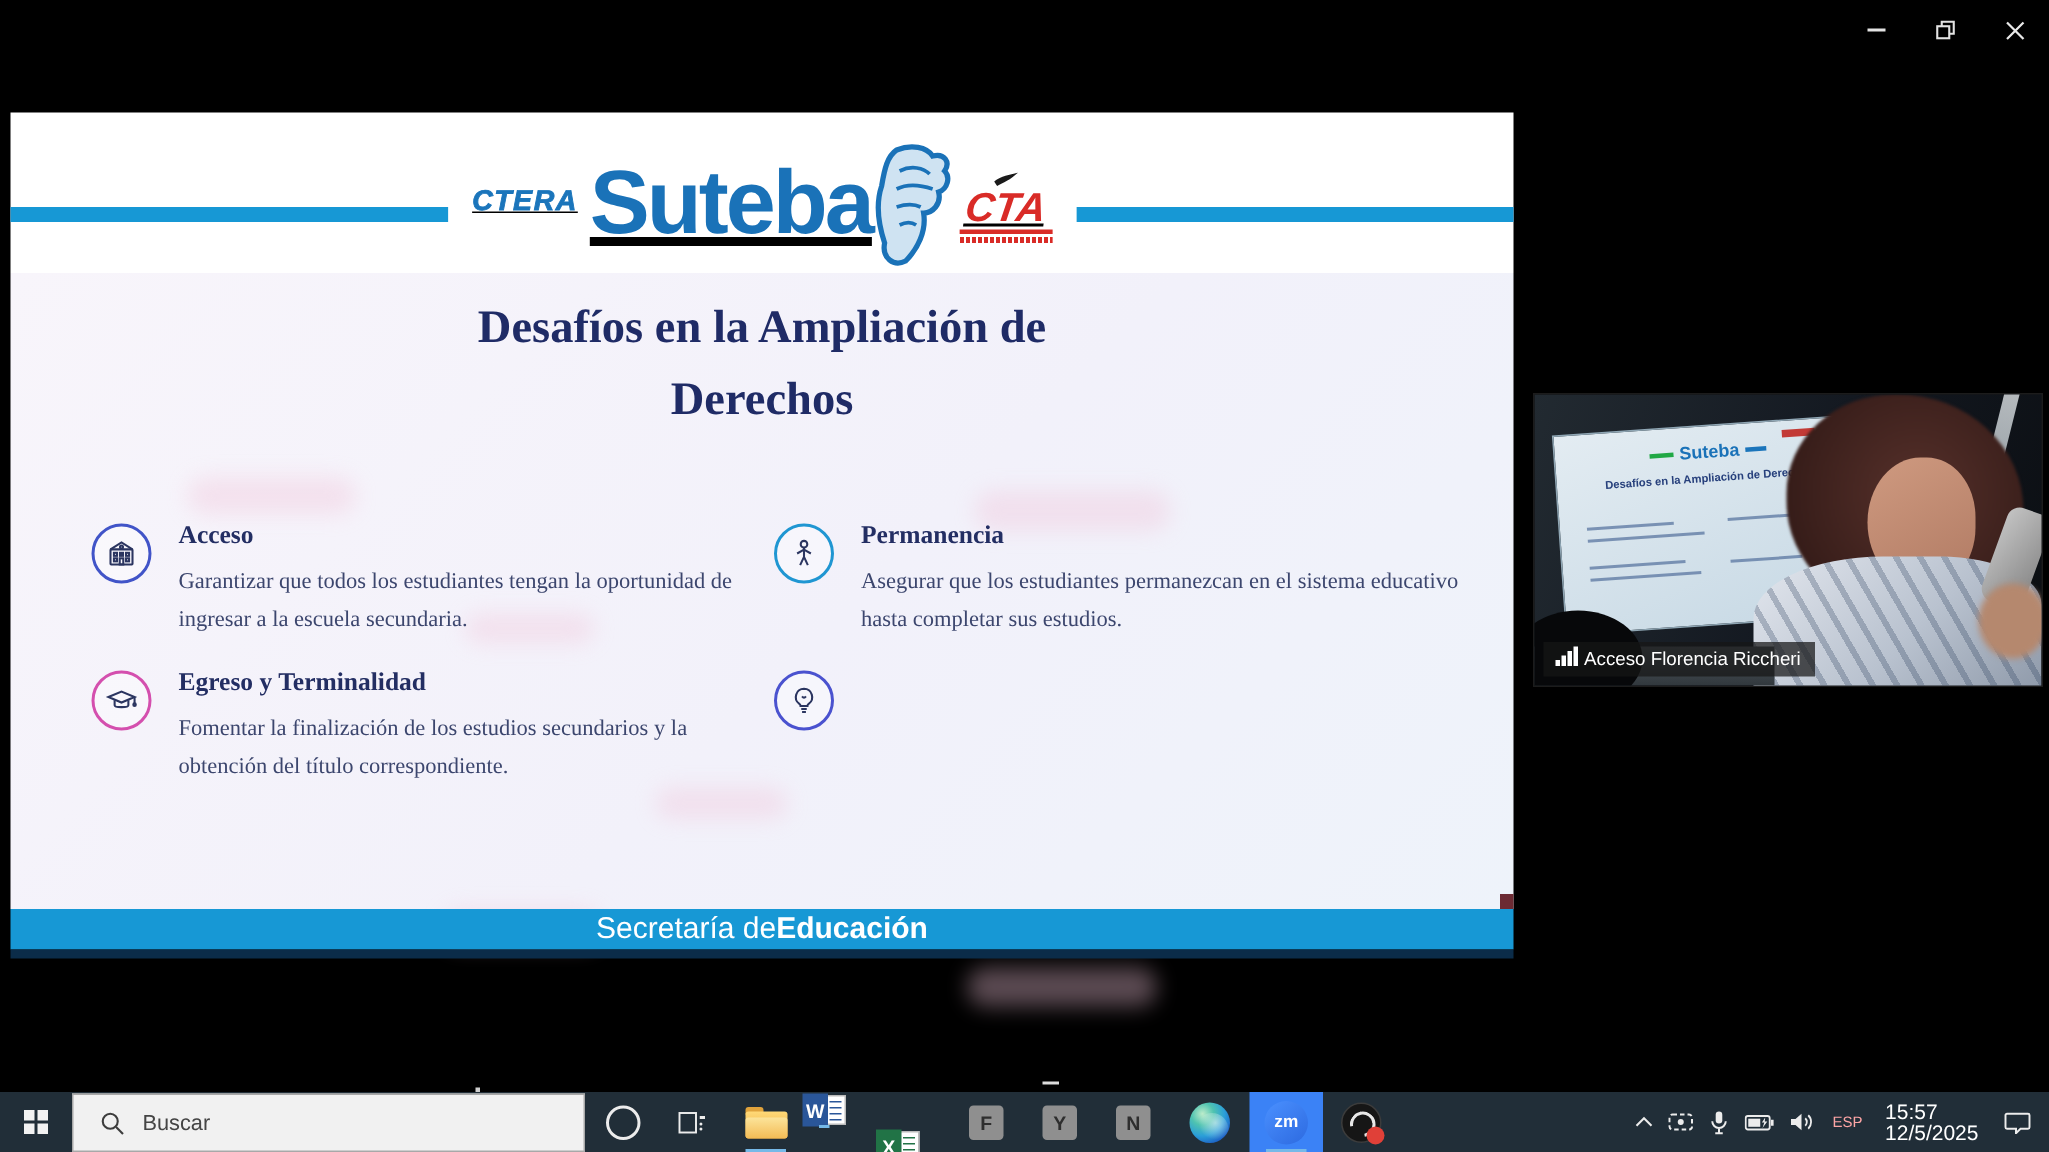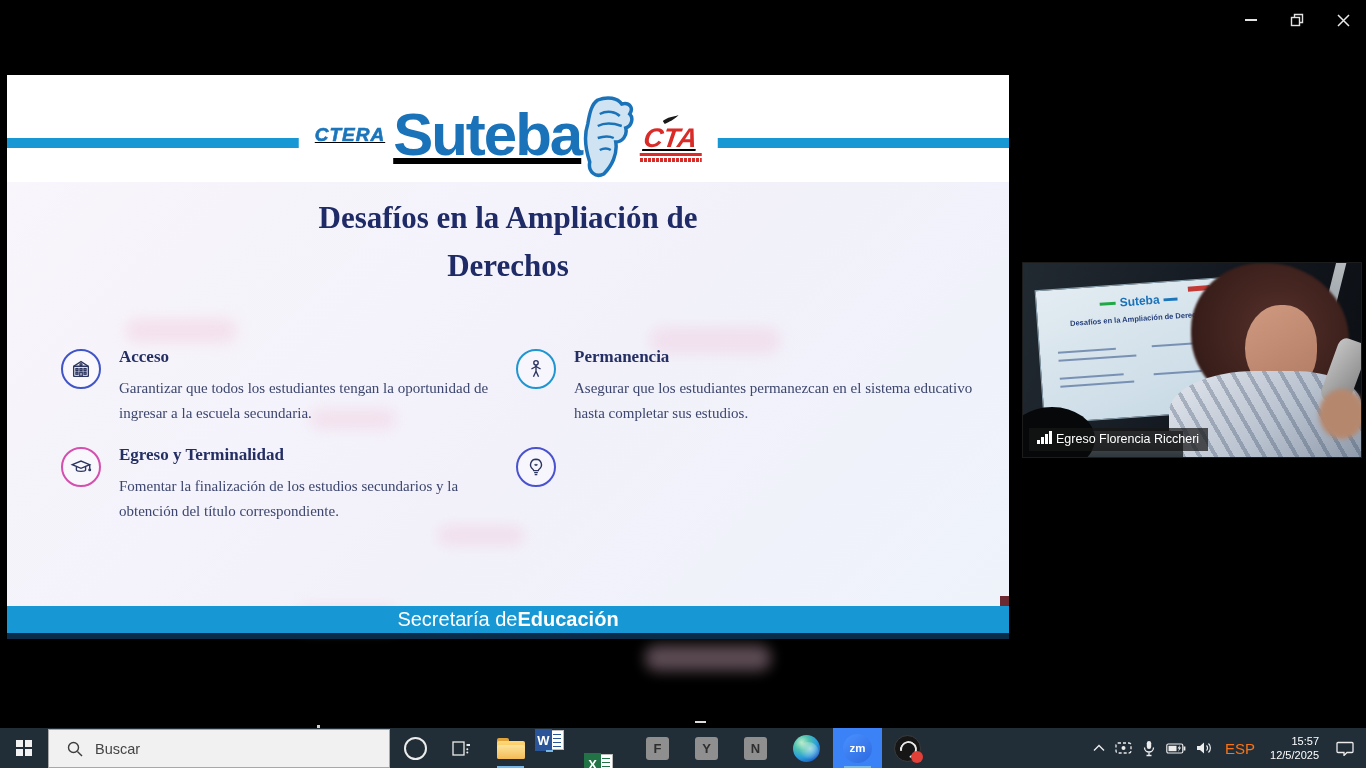--- a/index.html
+++ b/index.html
@@ -123,22 +123,22 @@
     background:radial-gradient(circle at 60% 30%,rgba(255,255,255,.55),rgba(255,255,255,0) 55%);}
   .zoom-ball{width:29px;height:29px;border-radius:50%;background:linear-gradient(140deg,#4a90ff,#2d6ae0);
     display:flex;align-items:center;justify-content:center;color:#fff;font-weight:bold;font-size:11.5px;}
   .obs{position:relative;width:27px;height:27px;border-radius:50%;background:#161616;border:1px solid #3c3c3c;box-sizing:border-box;}
   .obs i{position:absolute;left:5px;top:5px;width:13px;height:13px;border:2.5px solid #e8e8e8;
     border-radius:50%;border-bottom-color:transparent;transform:rotate(35deg);}
   .obs-badge{position:absolute;right:-3px;bottom:-2px;width:12px;height:12px;background:#e04038;border-radius:50%;}
 
   .tray{position:absolute;right:0;top:0;height:40px;display:flex;align-items:center;}
   .tray-item{display:flex;align-items:center;justify-content:center;height:40px;padding:0 5px;}
-  .tray-text{color:#f97316;font-size:15px;padding:0 7px;}
-  .clock{color:#fff;font-size:11px;line-height:14px;text-align:right;padding:0 8px;}
+  .tray-text{color:#fca5a5;font-size:10px;padding:0 7px;}
+  .clock{color:#fff;font-size:14px;line-height:14px;text-align:left;padding:0 8px;}
   .action{padding:0 12px 0 9px;}
   .artifact-dash{position:absolute;left:695px;top:721px;width:11px;height:2px;background:#dcdcdc;}
   .artifact-dot{position:absolute;left:317px;top:725px;width:3px;height:3px;background:#cfcfcf;}
 </style>
 </head>
 <body>
 
 <div class="win-controls">
   <div class="win-btn">
       <div class="min-glyph"></div>
@@ -284,21 +284,21 @@
   <div class="mic-hand"></div>
   <div class="desk"></div>
   <div class="dark-corner"></div>
   <div class="vid-label">
     <span class="bars">
         <span></span>
         <span></span>
         <span></span>
         <span></span>
       </span>
-    <span>Egreso Florencia Riccheri</span>
+    <span>Acceso Florencia Riccheri</span>
   </div>
 </div>
 
 <div class="artifact-dash"></div>
 <div class="artifact-dot"></div>
 
 <div class="taskbar">
   <div class="tb-btn start">
     <div class="win-logo">
         <i></i>

